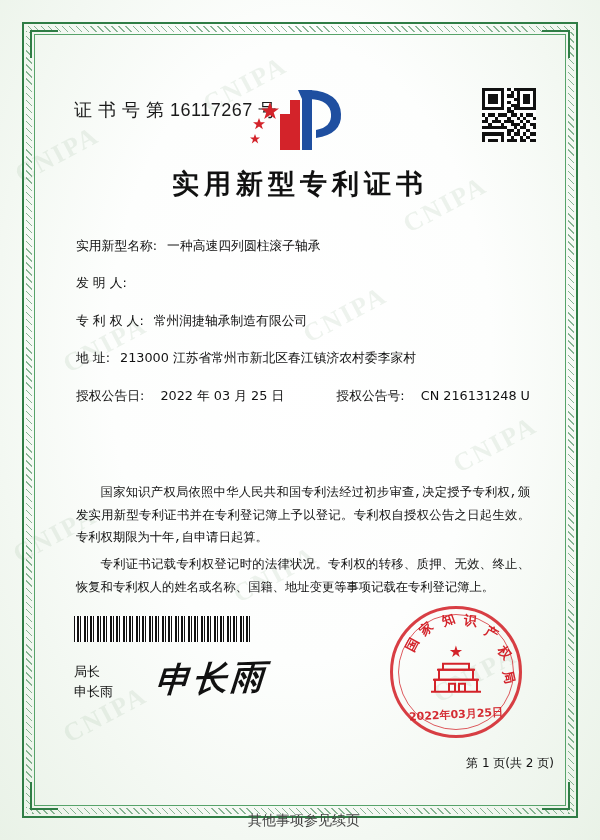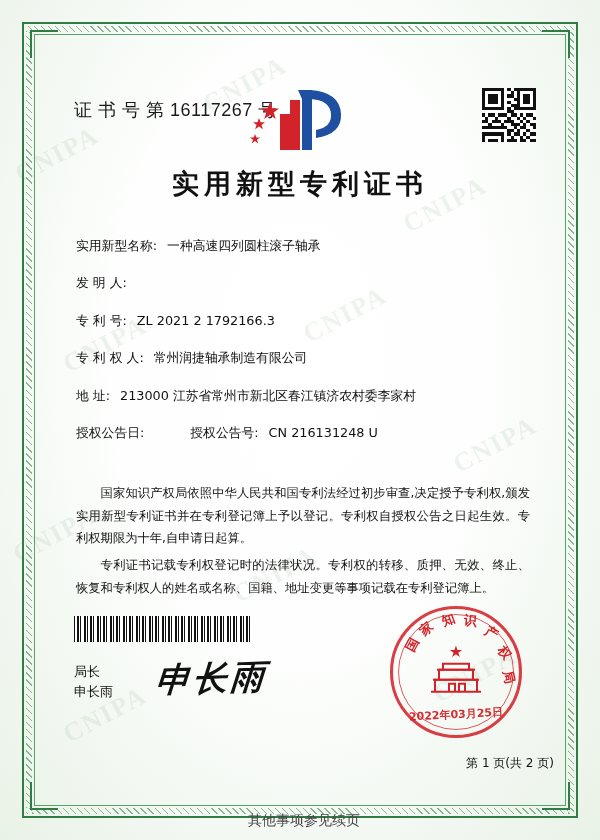--- a/index.html
+++ b/index.html
@@ -140,20 +140,21 @@
     right: 24px;
     top: 190px;
     font-size: 12.8px;
     color: #111;
     line-height: 1.6;
   }
   .field-row {
     display: flex;
     align-items: baseline;
     margin-bottom: 17px;
+    justify-content: space-between;
   }
   .field-label {
     white-space: nowrap;
     flex: 0 0 auto;
   }
   .field-value {
     margin-left: 10px;
     flex: 1 1 auto;
   }
   .field-row.two-col .field-value {
@@ -171,20 +172,21 @@
     right: 24px;
     top: 436px;
     font-size: 12.3px;
     line-height: 1.85;
     color: #111;
     text-align: justify;
   }
   .paragraphs p {
     margin: 0 0 4px 0;
     text-indent: 2em;
+    font-family: Liberation Mono, monospace;
   }
 
   
   .barcode {
     position: absolute;
     left: 28px;
     bottom: 152px;
     width: 176px;
     height: 26px;
     background: repeating-linear-gradient(
@@ -637,33 +639,30 @@
 
     <div class="fields">
       <div class="field-row">
         <span class="field-label">实用新型名称:</span>
         <span class="field-value">一种高速四列圆柱滚子轴承</span>
       </div>
       <div class="field-row">
         <span class="field-label">发 明 人:</span>
       </div>
       <div class="field-row">
-        <span class="field-label">专 利 号:</span>
-        <span class="field-value">ZL 2021 2 1792166.3</span>
-      </div>
-      <div class="field-row">
         <span class="field-label">专 利 权 人:</span>
         <span class="field-value">常州润捷轴承制造有限公司</span>
       </div>
       <div class="field-row">
         <span class="field-label">地 址:</span>
         <span class="field-value">213000 江苏省常州市新北区春江镇济农村委李家村</span>
       </div>
       <div class="field-row two-col">
         <span class="field-label">授权公告日:</span>
+        <span class="field-value">2022 年 03 月 25 日</span>
         <span class="grant-second">授权公告号:</span>
         <span class="field-value" style="margin-left:10px">CN 216131248 U</span>
       </div>
     </div>
 
     <div class="paragraphs">
       <p>国家知识产权局依照中华人民共和国专利法经过初步审查,决定授予专利权,颁发实用新型专利证书并在专利登记簿上予以登记。专利权自授权公告之日起生效。专利权期限为十年,自申请日起算。</p>
       <p>专利证书记载专利权登记时的法律状况。专利权的转移、质押、无效、终止、恢复和专利权人的姓名或名称、国籍、地址变更等事项记载在专利登记簿上。</p>
     </div>
 

